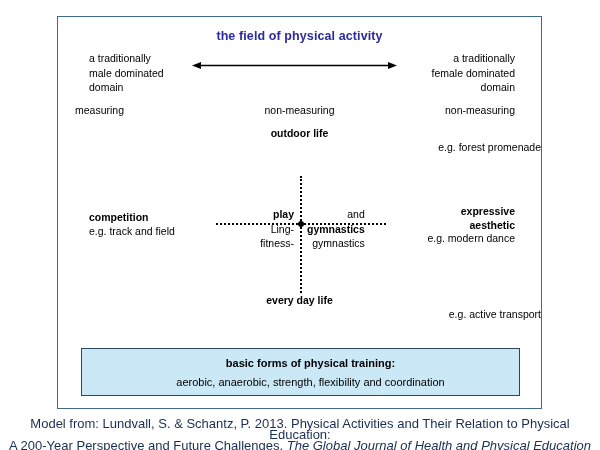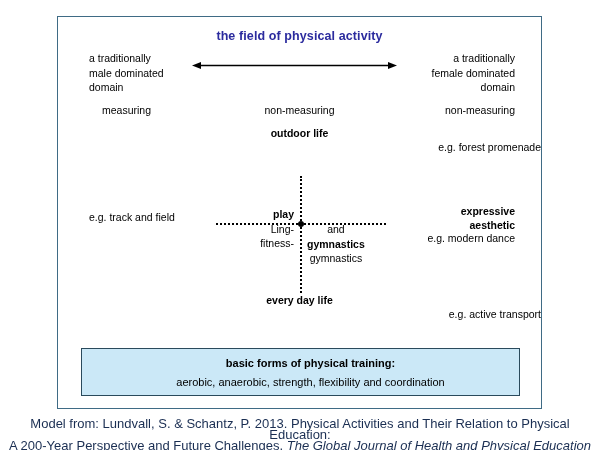--- a/index.html
+++ b/index.html
@@ -61,21 +61,21 @@
     height: 9px;
   }
 
   
   .measuring-label {
     position: absolute;
     top: 86px;
     font-size: 10.5px;
     line-height: 14px;
   }
-  #measuring-left   { left: 44px; }
+  #measuring-left   { left: 17px; }
   #measuring-center { left: 0; width: 100%; text-align: center; }
   #measuring-right  { right: 26px; }
 
   
   .node {
     position: absolute;
     font-size: 10.5px;
     line-height: 13.5px;
   }
   .node .node-title {
@@ -147,22 +147,22 @@
     font-size: 10.5px;
     line-height: 14.5px;
   }
   #center-left-col {
     right: 247px;
     top: 0;
     text-align: right;
   }
   #center-right-col {
     left: 249px;
-    top: 15px;
-    text-align: center;
+    top: 0;
+    text-align: right;
   }
   .center-col .b { font-weight: bold; }
   .center-col span { display: block; white-space: nowrap; }
 
   
   #basic-forms-box {
     position: absolute;
     left: 23px;
     top: 331px;
     width: 439px;
@@ -224,20 +224,21 @@
   <div class="measuring-label" id="measuring-left">measuring</div>
   <div class="measuring-label" id="measuring-center">non-measuring</div>
   <div class="measuring-label" id="measuring-right">non-measuring</div>
 
   <div class="node" id="node-outdoor-life">
     <span class="node-title">outdoor life</span>
     <span class="node-example">e.g. forest promenade</span>
   </div>
 
   <div class="node" id="node-competition">
+    <span class="node-title">competition</span>
     <span class="node-example">e.g. track and field</span>
   </div>
 
   <div class="node" id="node-expressive-aesthetic">
     <span class="node-title">expressive
 aesthetic</span>
     <span class="node-example">e.g. modern dance</span>
   </div>
 
   <div class="node" id="node-every-day-life">

